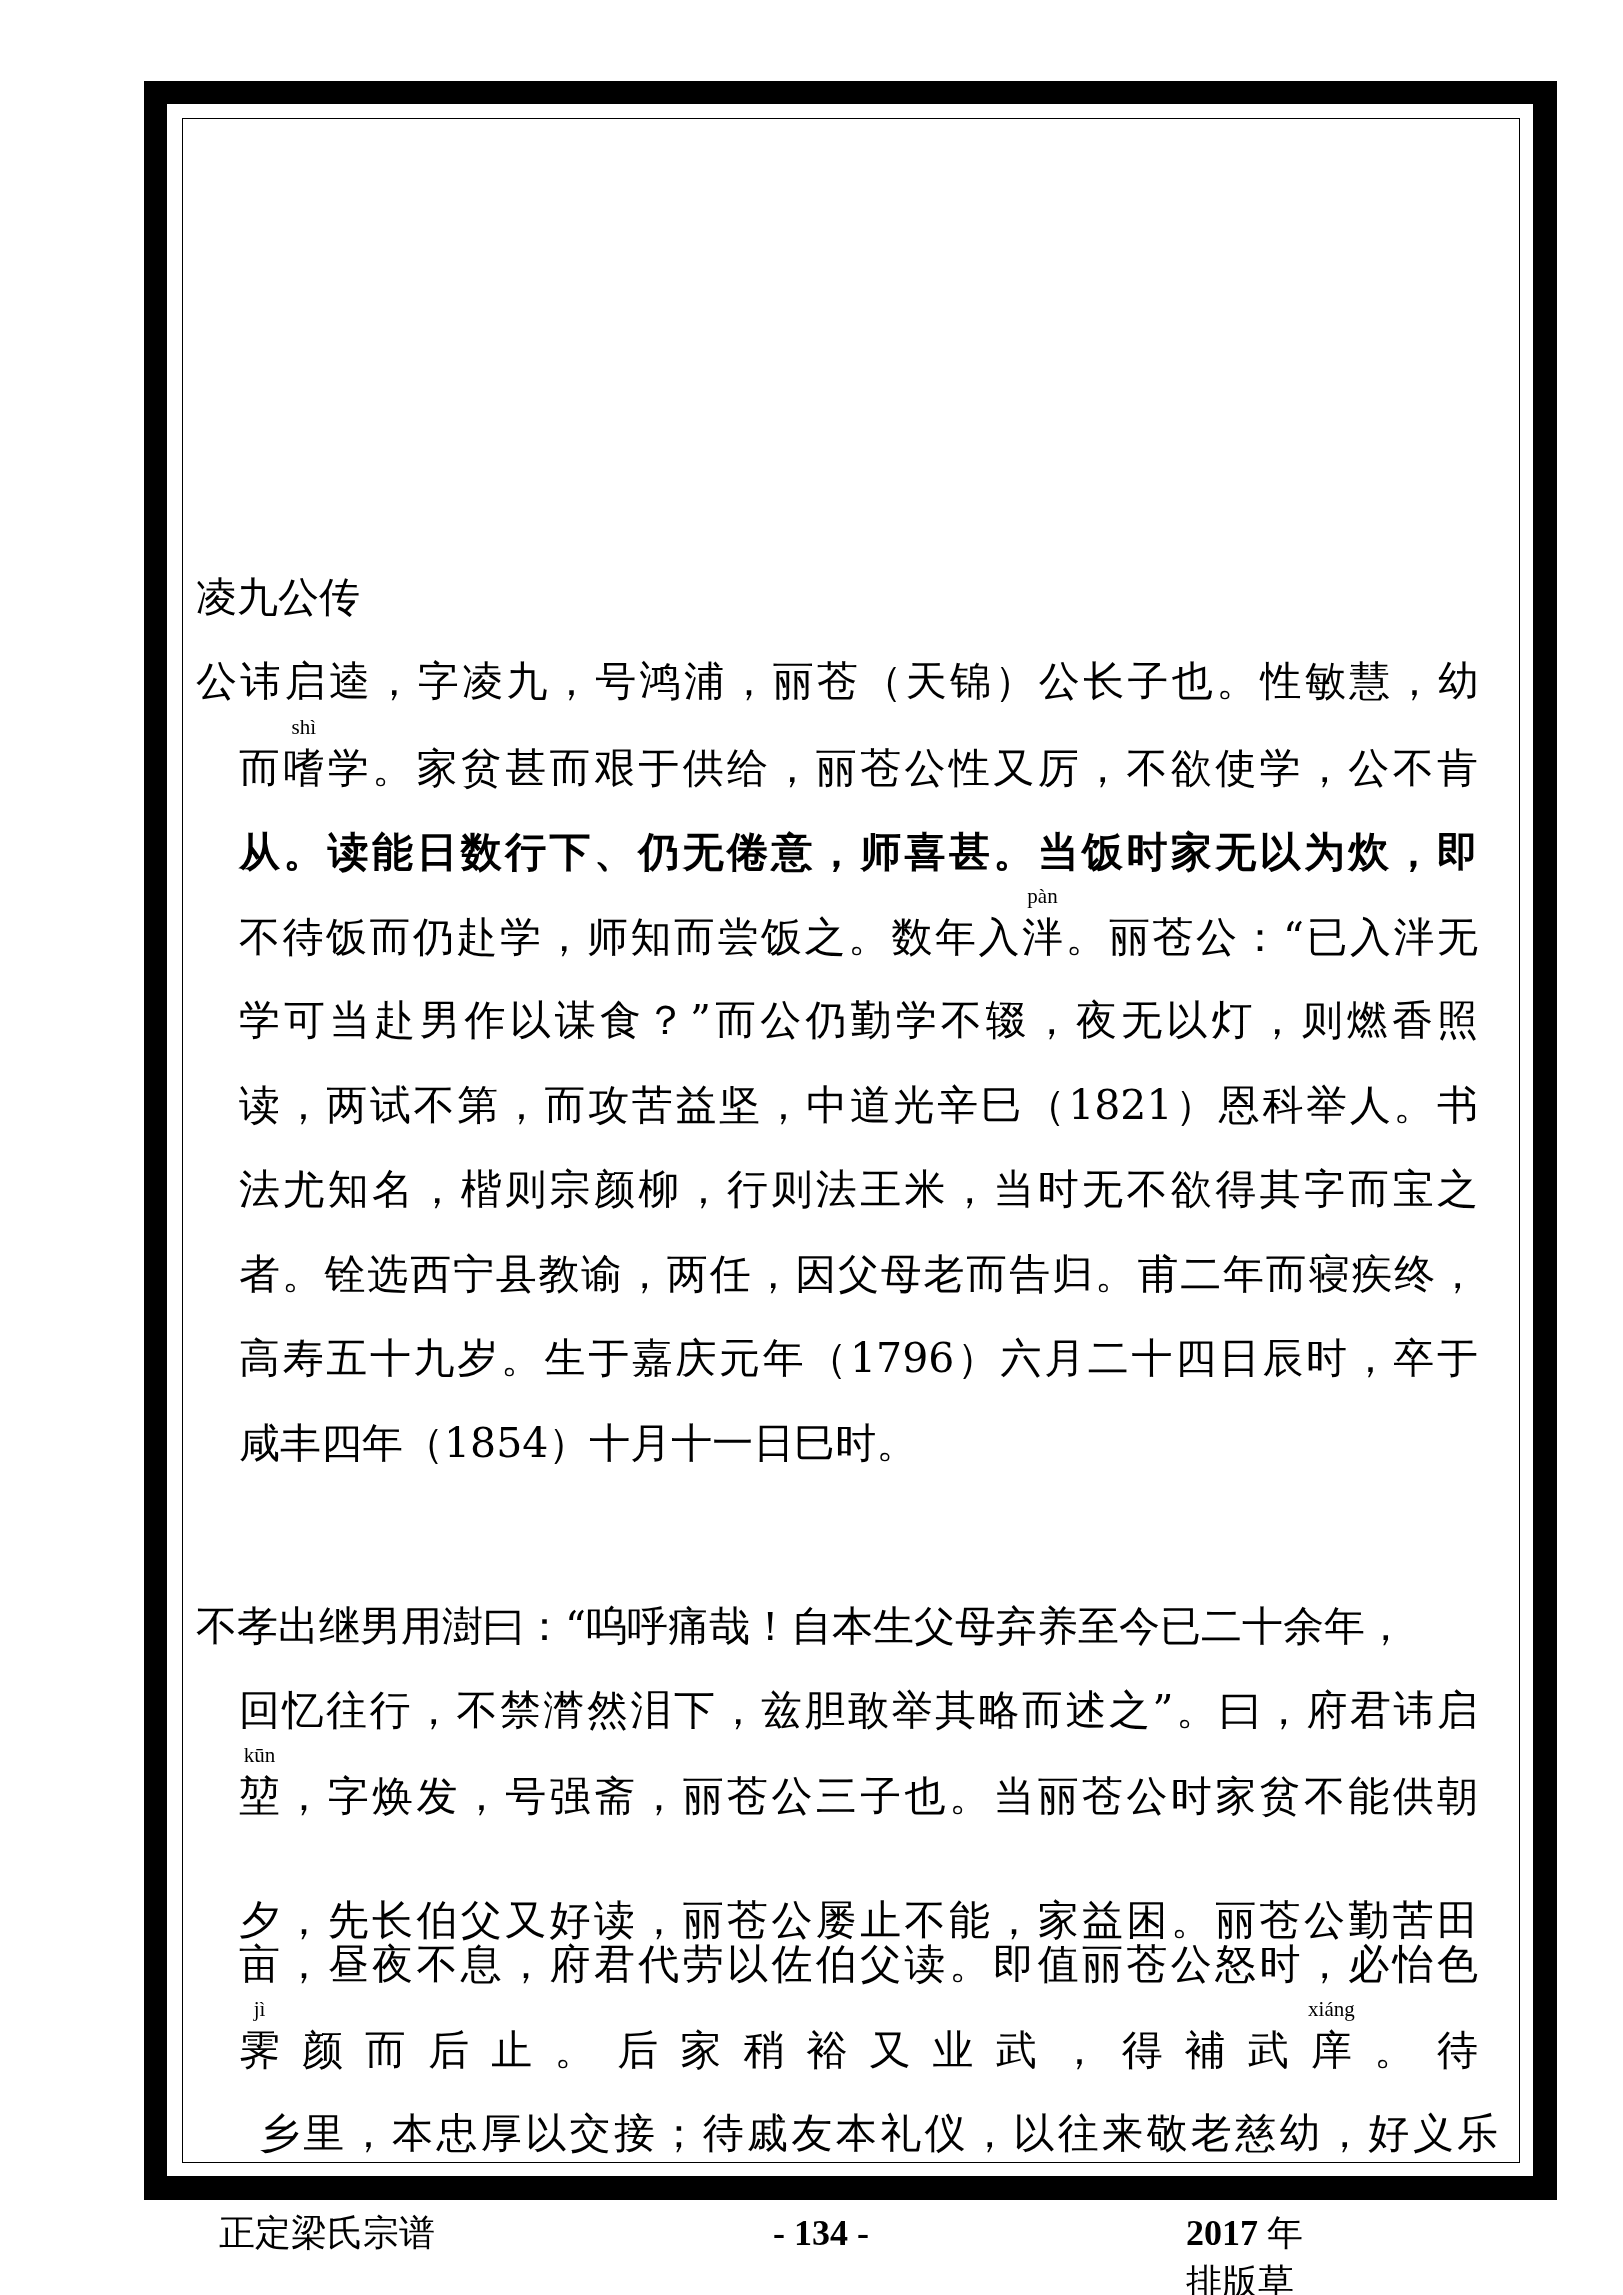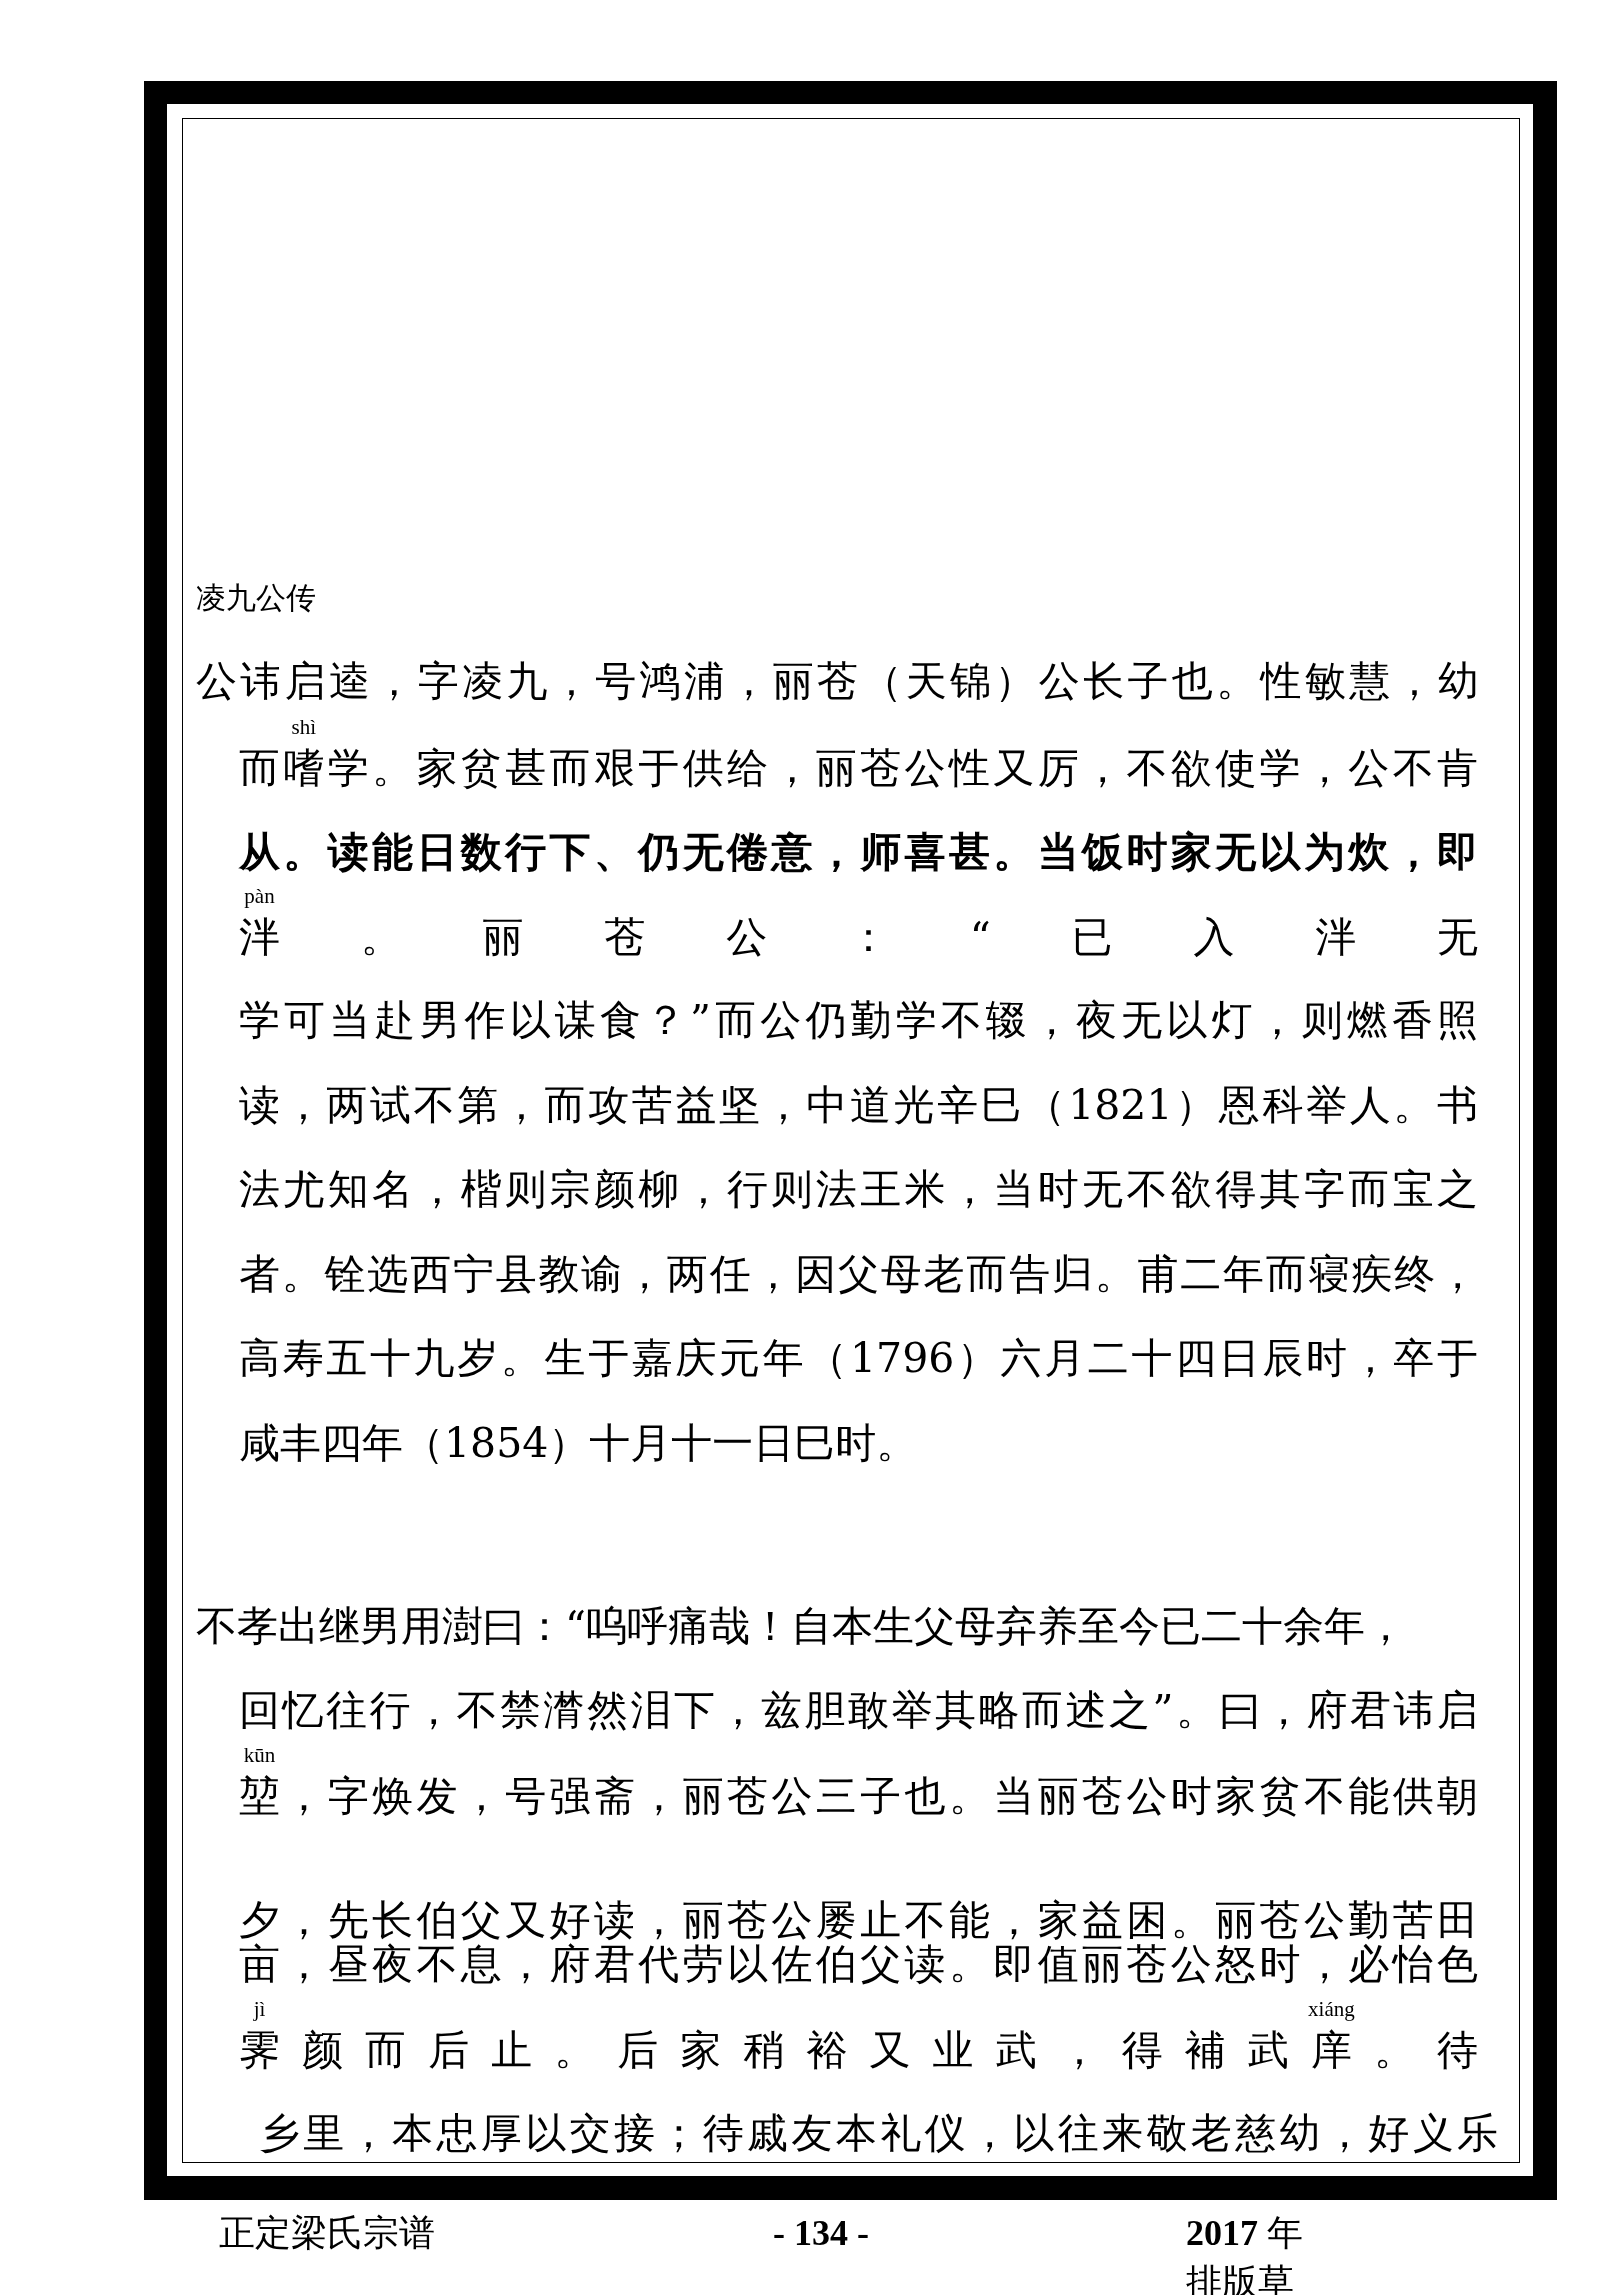--- a/index.html
+++ b/index.html
@@ -38,21 +38,21 @@
   .line.just { width: 1283px; text-align: justify; text-align-last: justify; }
   .line.indent.just { width: 1239px; }
   .seg { position: relative; display: inline; }
   .ruby-wrap { position: relative; display: inline-block; }
   .ruby-text {
     position: absolute; left: 50%; transform: translateX(-50%);
     top: -28px; font-size: 21px; line-height: 23px;
     font-family: "Liberation Serif", "DejaVu Serif", serif;
     white-space: nowrap;
   }
-  .title { font-size: 30px; }
+  .title { font-size: 41px; }
   .footer {
     position: absolute; top: 2209px; left: 0; width: 1321px; height: 49px;
     font-family: "Liberation Serif", "DejaVu Serif", serif;
     font-size: 36px; line-height: 49px;
   }
   .footer-left { position: absolute; left: 219px; }
   .footer-center { position: absolute; left: 773px; font-weight: bold; }
   .footer-right { position: absolute; left: 1186px; }
   .footer-right .yr { font-weight: bold; }
 </style>
@@ -63,21 +63,21 @@
   <div class="outer-inner"></div>
 </div>
 <div class="thin-frame"></div>
 
 <div class="content" id="content">
     <div>
       <div class="line title" style="top: 573px;">凌九公传</div>
       <div class="line just" style="top: 657px;"><span class="seg">公讳启逵，字凌九，号鸿浦，丽苍（天锦）公长子也。性敏慧，幼</span></div>
       <div class="line indent just" style="top: 744px;"><span class="seg">而</span><span class="ruby-wrap"><span class="ruby-text">shì</span><span>嗜</span></span><span class="seg">学。家贫甚而艰于供给，丽苍公性又厉，不欲使学，公不肯</span></div>
       <div class="line indent just" style="top: 828px; font-weight: bold;"><span class="seg">从。读能日数行下、仍无倦意，师喜甚。当饭时家无以为炊，即</span></div>
-      <div class="line indent just" style="top: 913px;"><span class="ruby-wrap"><span class="ruby-text">pàn</span><span>泮</span></span><span class="seg">。丽苍公：“已入泮无</span></div>
+      <div class="line indent just" style="top: 913px;"><span class="seg">不待饭而仍赴学，师知而尝饭之。数年入</span><span class="ruby-wrap"><span class="ruby-text">pàn</span><span>泮</span></span><span class="seg">。丽苍公：“已入泮无</span></div>
       <div class="line indent just" style="top: 996px;"><span class="seg">学可当赴男作以谋食？”而公仍勤学不辍，夜无以灯，则燃香照</span></div>
       <div class="line indent just" style="top: 1081px;"><span class="seg">读，两试不第，而攻苦益坚，中道光辛巳（1821）恩科举人。书</span></div>
       <div class="line indent just" style="top: 1165px;"><span class="seg">法尤知名，楷则宗颜柳，行则法王米，当时无不欲得其字而宝之</span></div>
       <div class="line indent just" style="top: 1250px;"><span class="seg">者。铨选西宁县教谕，两任，因父母老而告归。甫二年而寝疾终，</span></div>
       <div class="line indent just" style="top: 1334px;"><span class="seg">高寿五十九岁。生于嘉庆元年（1796）六月二十四日辰时，卒于</span></div>
       <div class="line indent" style="top: 1419px;"><span class="seg">咸丰四年（1854）十月十一日巳时。</span></div>
     </div>
     <div>
       <div class="line" style="top: 1602px;"><span class="seg">不孝出继男用澍曰：“呜呼痛哉！自本生父母弃养至今已二十余年，</span></div>
       <div class="line indent just" style="top: 1686px;"><span class="seg">回忆往行，不禁潸然泪下，兹胆敢举其略而述之”。曰，府君讳启</span></div>

